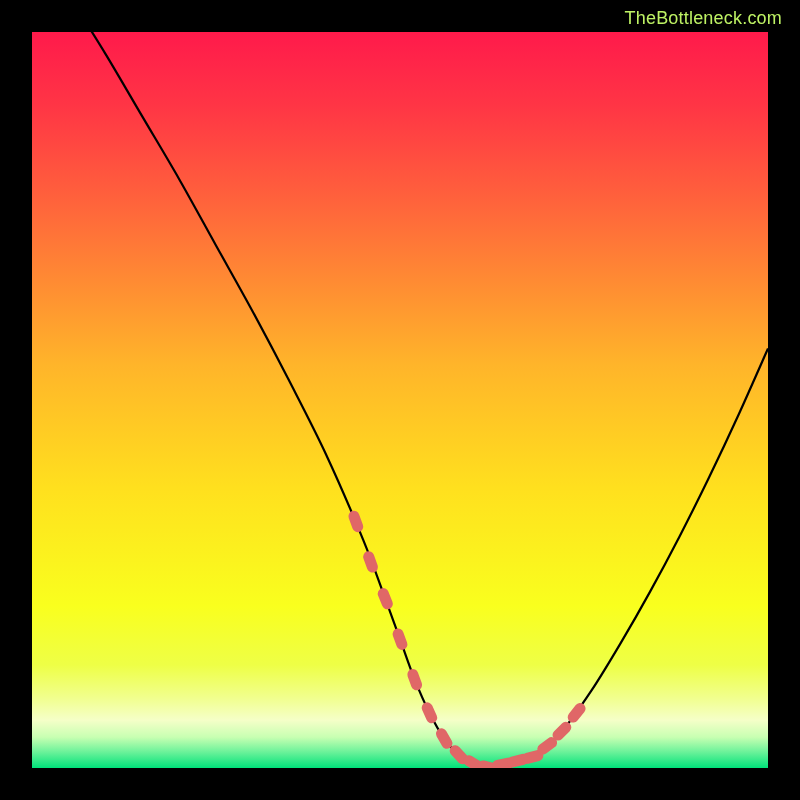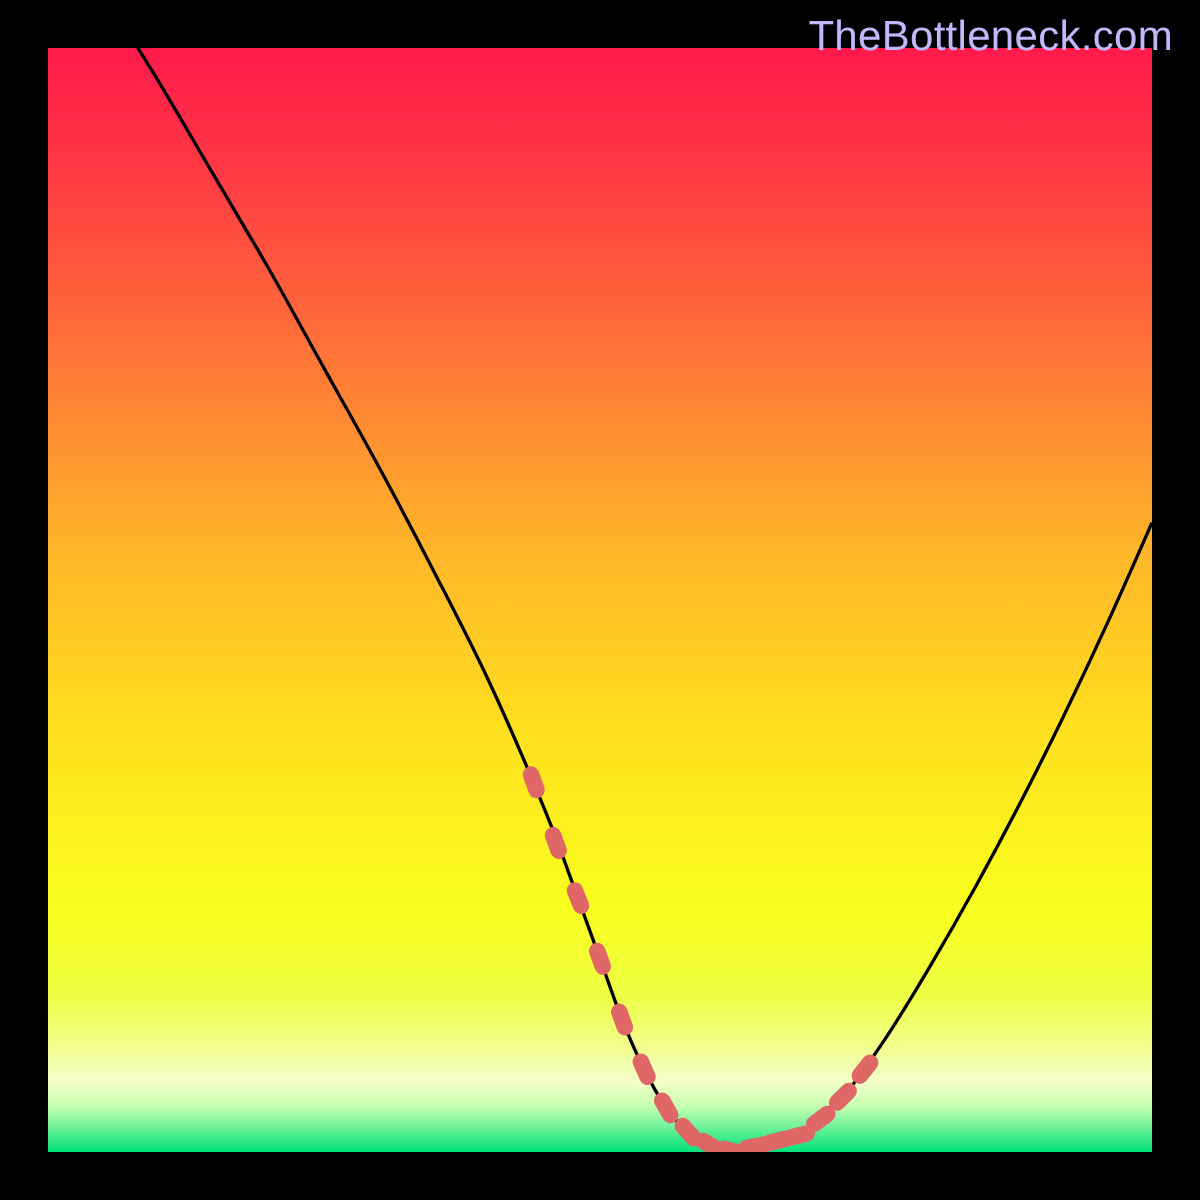--- a/index.html
+++ b/index.html
@@ -35,22 +35,22 @@
     position: absolute;
     left: 0;
     top: 0;
     width: 100%;
     height: 100%;
   }
   .watermark {
     position: absolute;
     top: 8px;
     right: 18px;
-    color: #c4b5fd;
-    font-size: 28px;
+    color: #bef264;
+    font-size: 18px;
     font-weight: 500;
     letter-spacing: 0.2px;
     user-select: none;
   }
 </style>
 </head>
 <body>
 
 <div class="stage">
 

